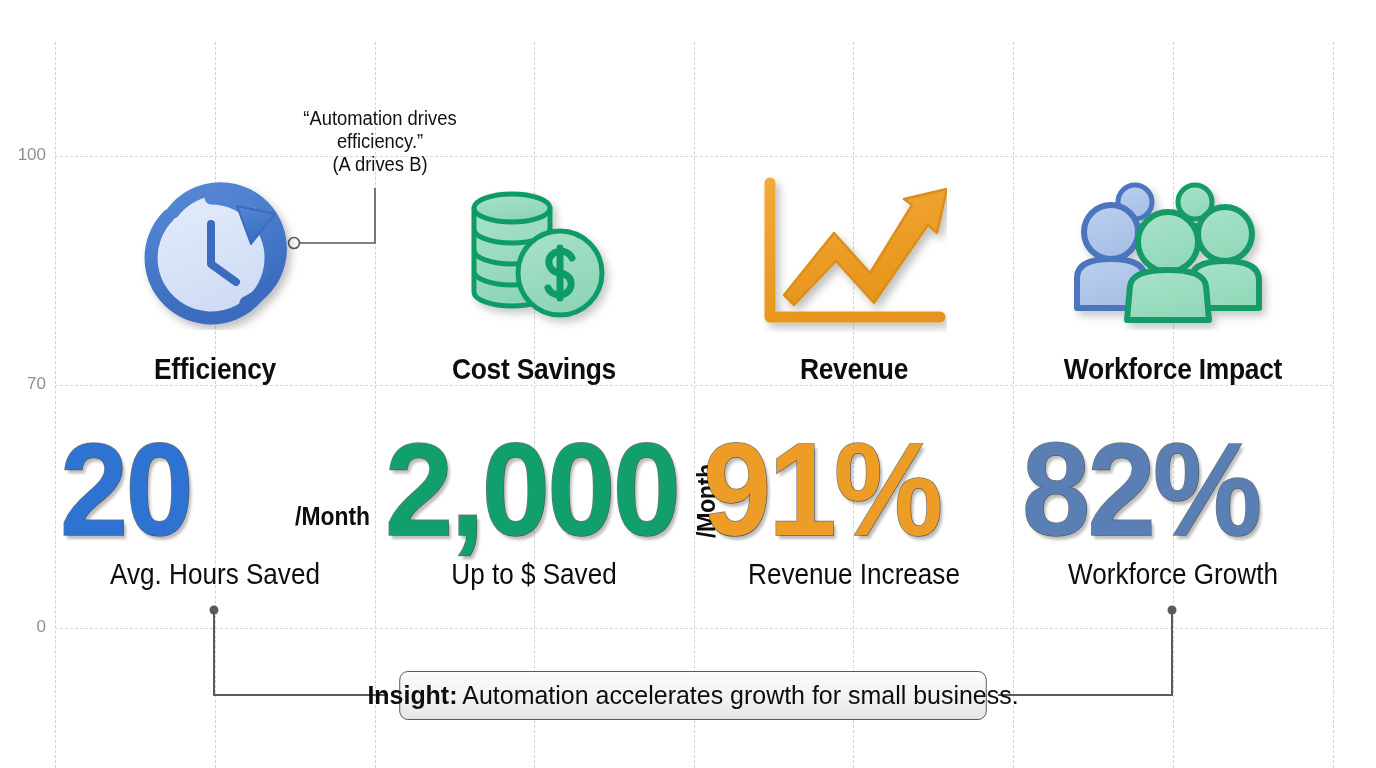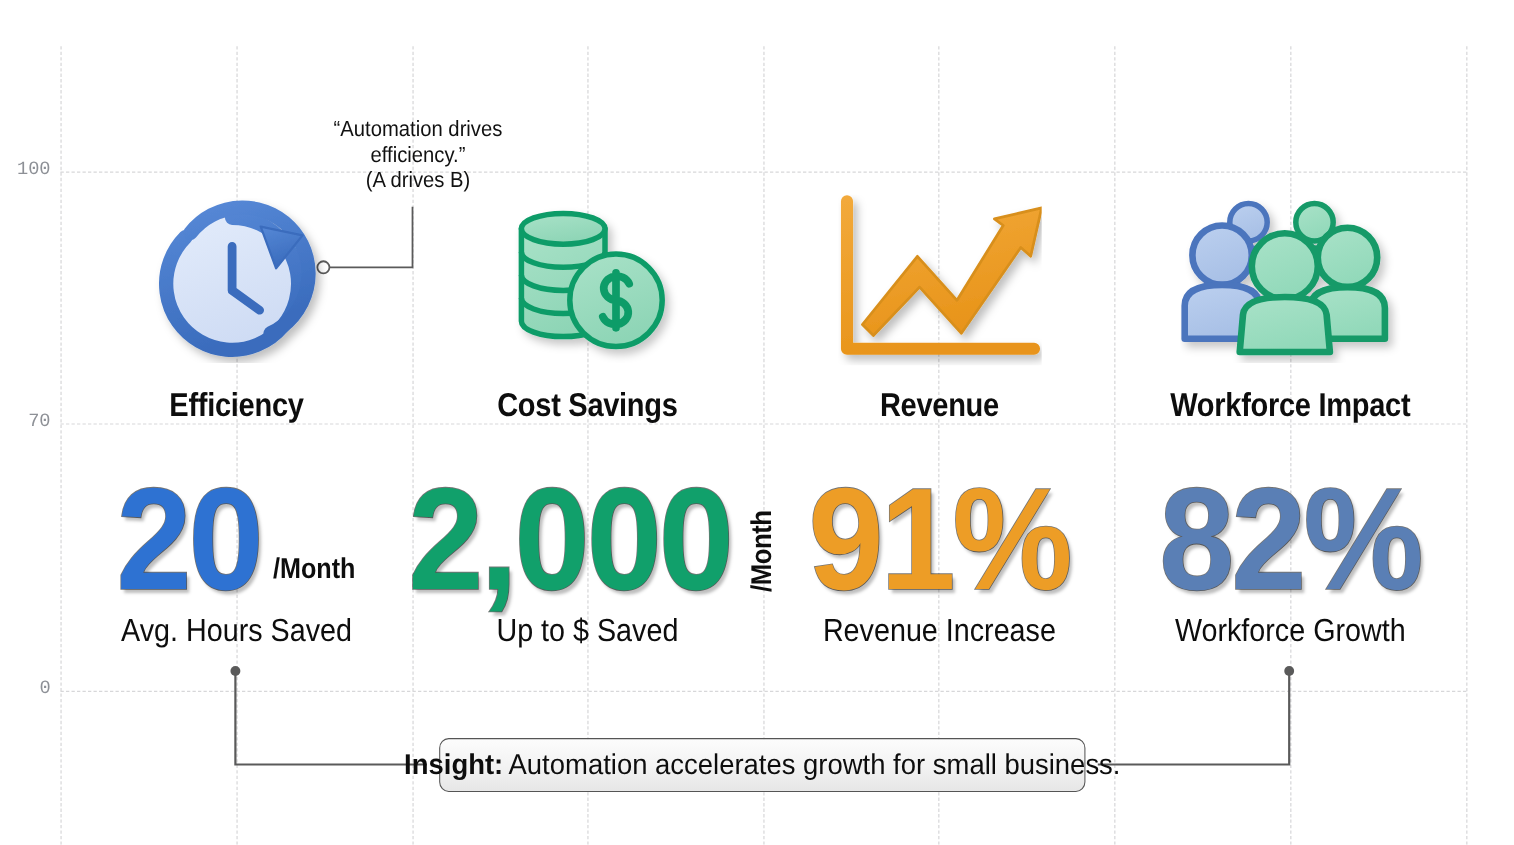--- a/index.html
+++ b/index.html
@@ -37,21 +37,21 @@
     width: 1278px;
     height: 0;
     border-top: 1px dashed #d7d7d9;
   }
   .ytick {
     position: absolute;
     right: 1330px;
     text-align: right;
     font-size: 17px;
     color: #8d9096;
-    font-family: Liberation Mono, monospace;
+    font-family: Liberation Sans, sans-serif;
     width: 44px;
   }
 
   
   .col {
     position: absolute;
     width: 320px;
     text-align: center;
   }
   .icon-wrap {
@@ -76,21 +76,21 @@
   }
 
   
   .stat-row {
     position: absolute;
     top: 408px;
     width: 320px;
     height: 140px;
     display: flex;
     align-items: flex-end;
-    justify-content: center;
+    justify-content: space-between;
   }
   .bignum {
     font-family: "Liberation Sans Narrow", "Liberation Sans", sans-serif;
     font-weight: bold;
     font-size: 132px;
     line-height: 0.88;
     letter-spacing: -3px;
     transform: scaleX(0.93);
     transform-origin: center bottom;
     text-shadow: 3px 4px 3px rgba(0,0,0,0.26);

